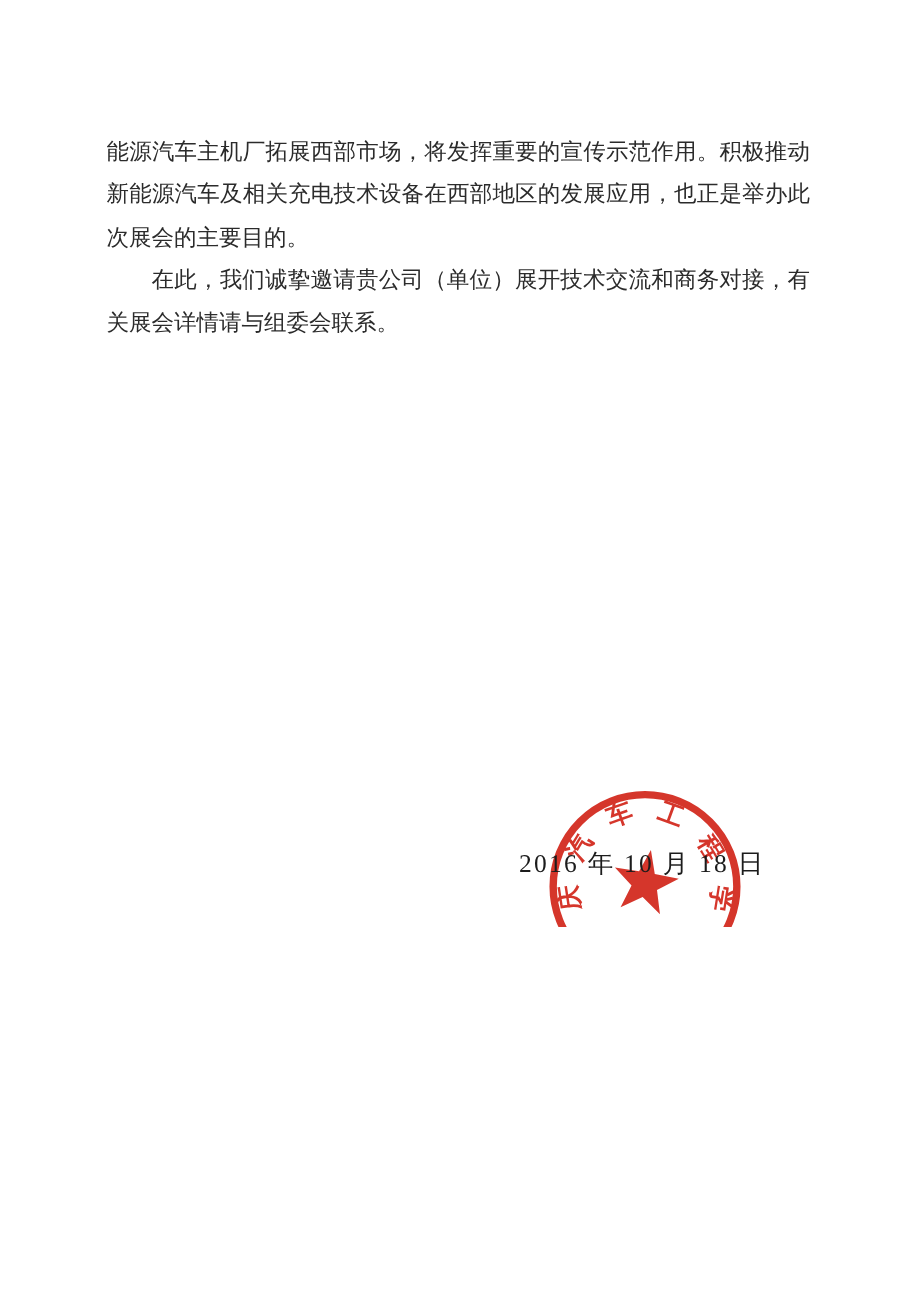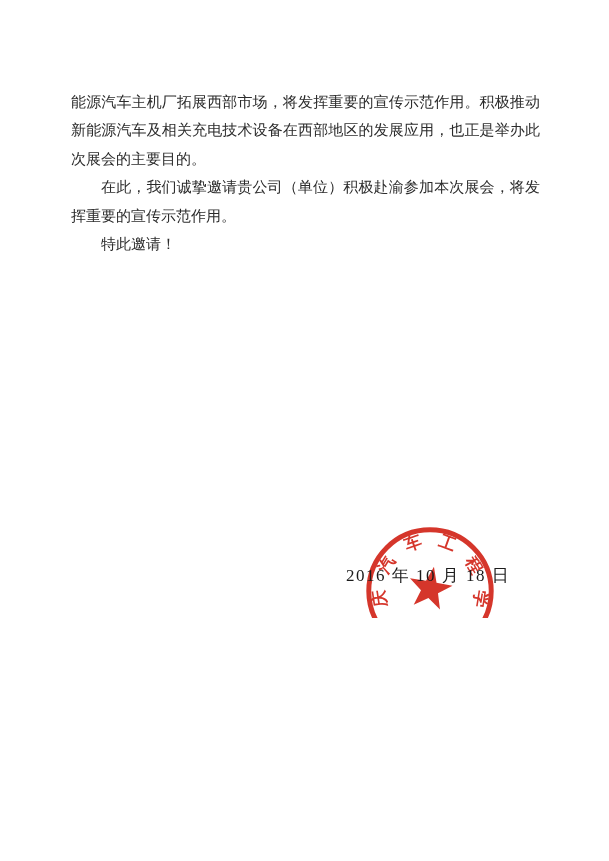--- a/index.html
+++ b/index.html
@@ -66,22 +66,21 @@
     font-weight: bold;
   }
 </style>
 </head>
 <body>
 
 <div class="page">
 
   <div class="letter-body">
     <p class="no-indent">能源汽车主机厂拓展西部市场，将发挥重要的宣传示范作用。积极推动新能源汽车及相关充电技术设备在西部地区的发展应用，也正是举办此次展会的主要目的。</p>
-    <p>在此，我们诚挚邀请贵公司（单位）积极赴渝参加本次展会，将发挥重要的宣传示范作用。</p>
-    <p>特此邀请！</p>
+    <p>在此，我们诚挚邀请贵公司（单位）展开技术交流和商务对接，有关展会详情请与组委会联系。</p>
   </div>
 
   <svg class="seal seal-main" viewBox="0 0 160 160" xmlns="http://www.w3.org/2000/svg">
     <circle cx="80" cy="80" r="62" fill="none" stroke-width="5" stroke="#d2251a"></circle>
     <polygon points="84.0,55.4 86.6,71.6 102.8,74.8 88.1,82.3 90.1,98.7 78.4,87.1 63.5,94.0 70.9,79.3 59.7,67.2 76.0,69.7" fill="#d2251a"></polygon>
     <g fill="#d2251a">
       <text class="seal-char" x="80" y="34" text-anchor="middle" transform="rotate(222 80 80)">重</text>
       <text class="seal-char" x="80" y="34" text-anchor="middle" transform="rotate(261.5 80 80)">庆</text>
       <text class="seal-char" x="80" y="34" text-anchor="middle" transform="rotate(301 80 80)">汽</text>
       <text class="seal-char" x="80" y="34" text-anchor="middle" transform="rotate(340.5 80 80)">车</text>

